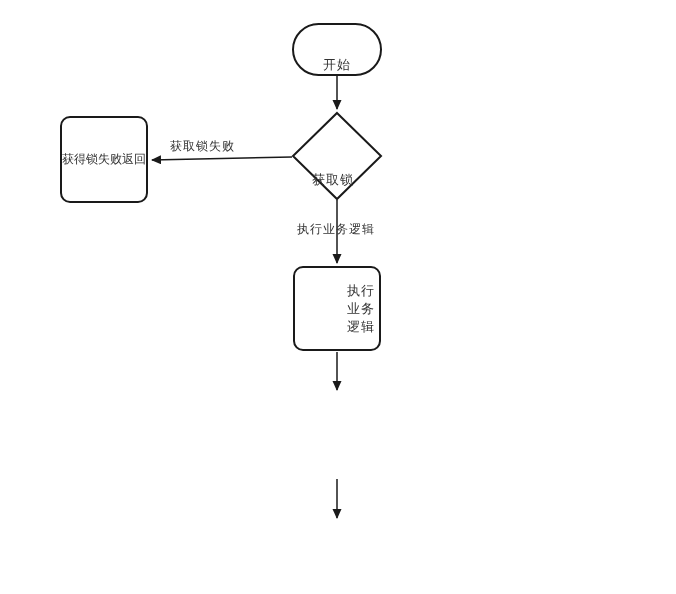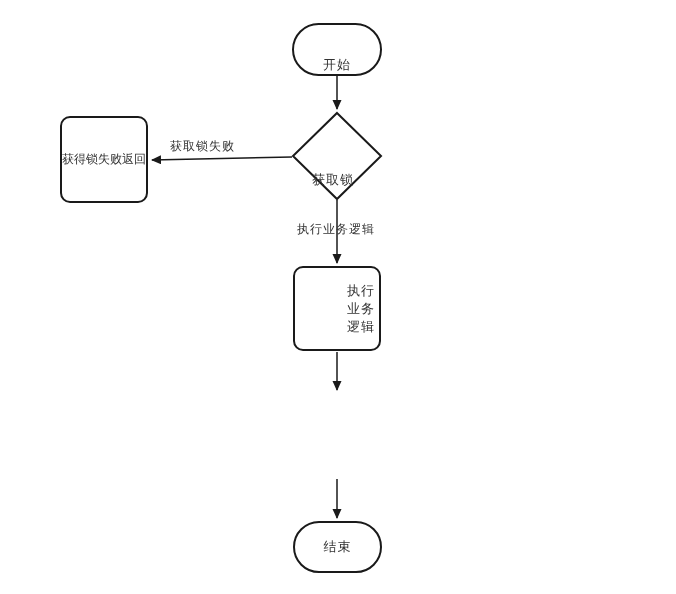--- a/index.html
+++ b/index.html
@@ -109,22 +109,19 @@
 
   <div class="node process node-fail" style="left:60px; top:116px; width:88px; height:87px;">
     <span>获得锁失败返回</span>
   </div>
 
   <div class="node process" style="left:293px; top:266px; width:88px; height:85px;padding-left:48px;">
     <span>执行业务逻辑</span>
   </div>
 
 
-  <div class="node stadium" style="left:293px; top:521px; width:89px; height:52px;">
-    <span>结束</span>
-  </div>
 
   <div class="edge-label" style="left:170px; top:138px; width:80px;">获取锁失败</div>
 
   <div class="edge-label" style="left:297px; top:221px; width:80px;">执行业务逻辑</div>
 
 
 </div>
 
 </body></html>

